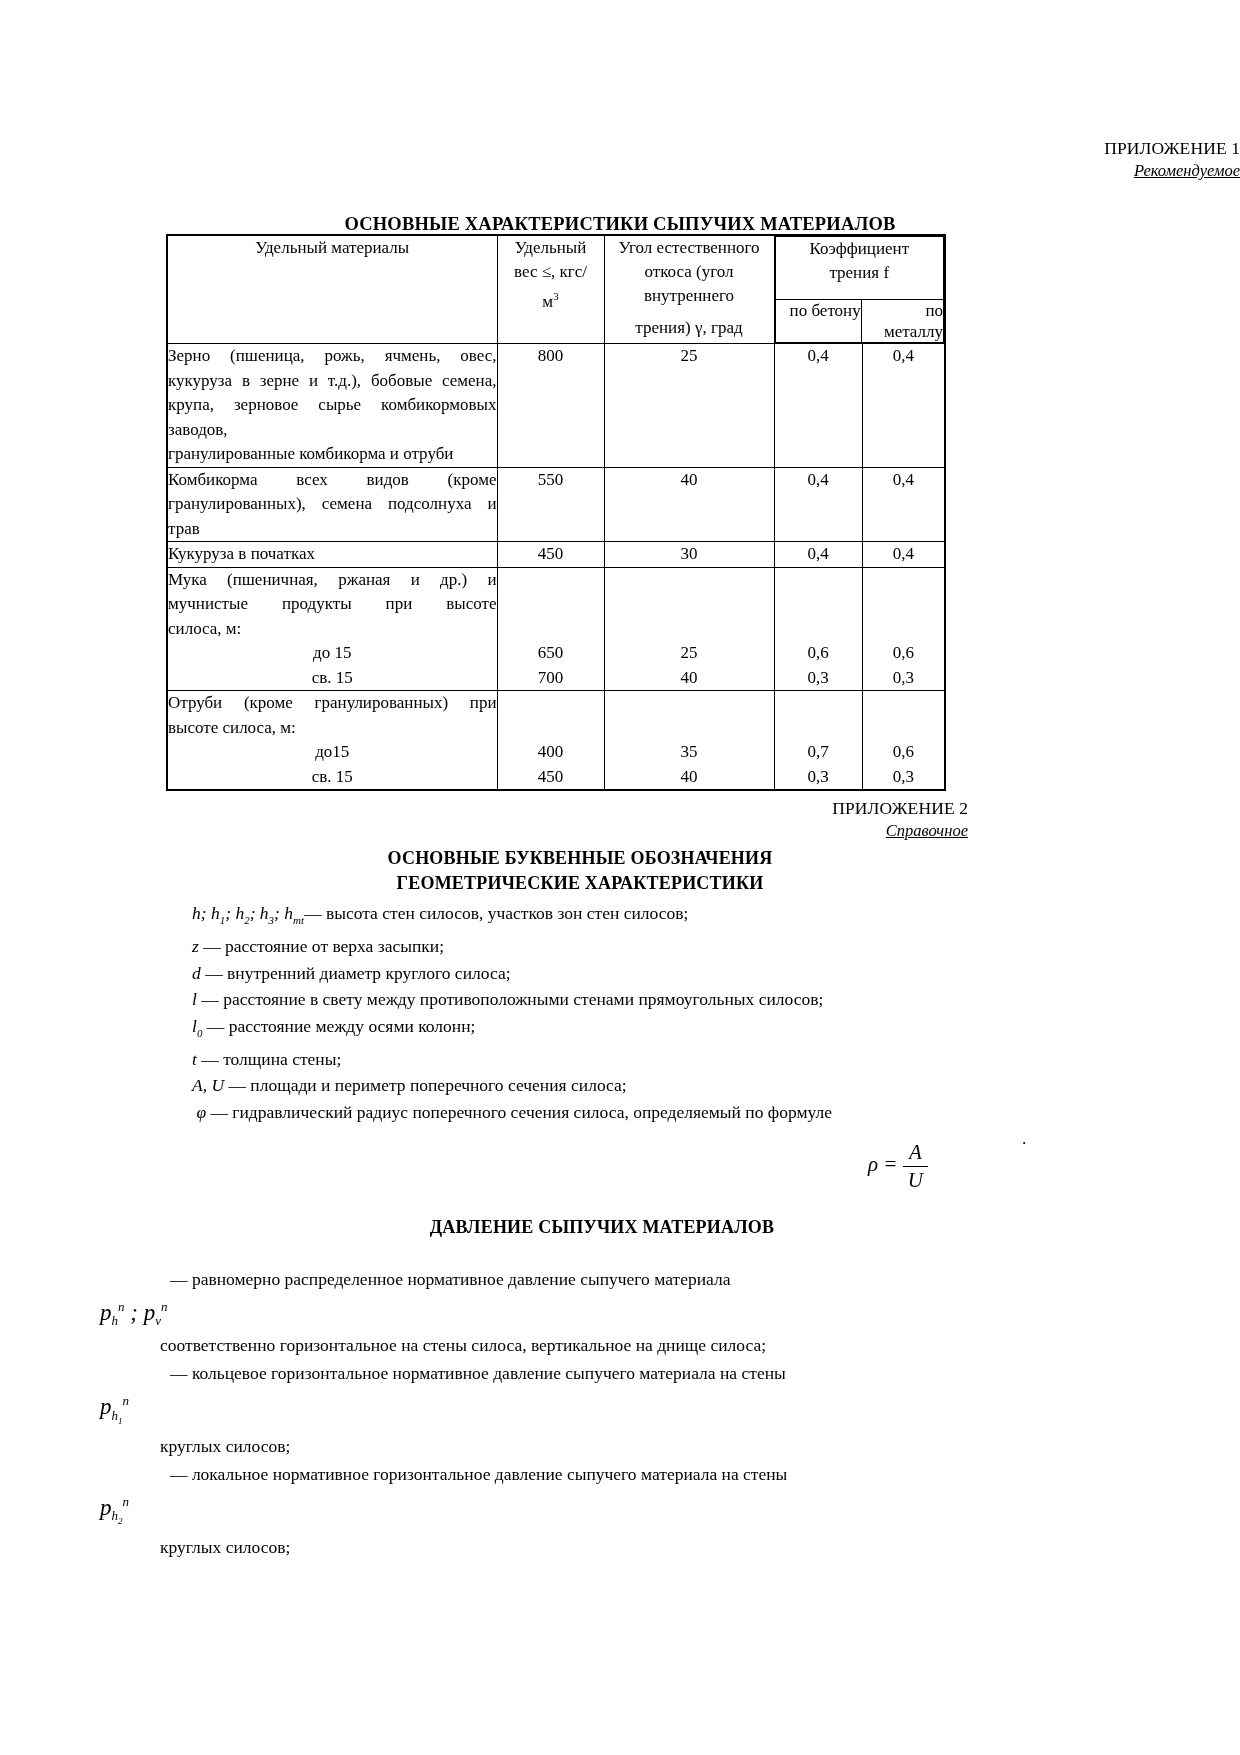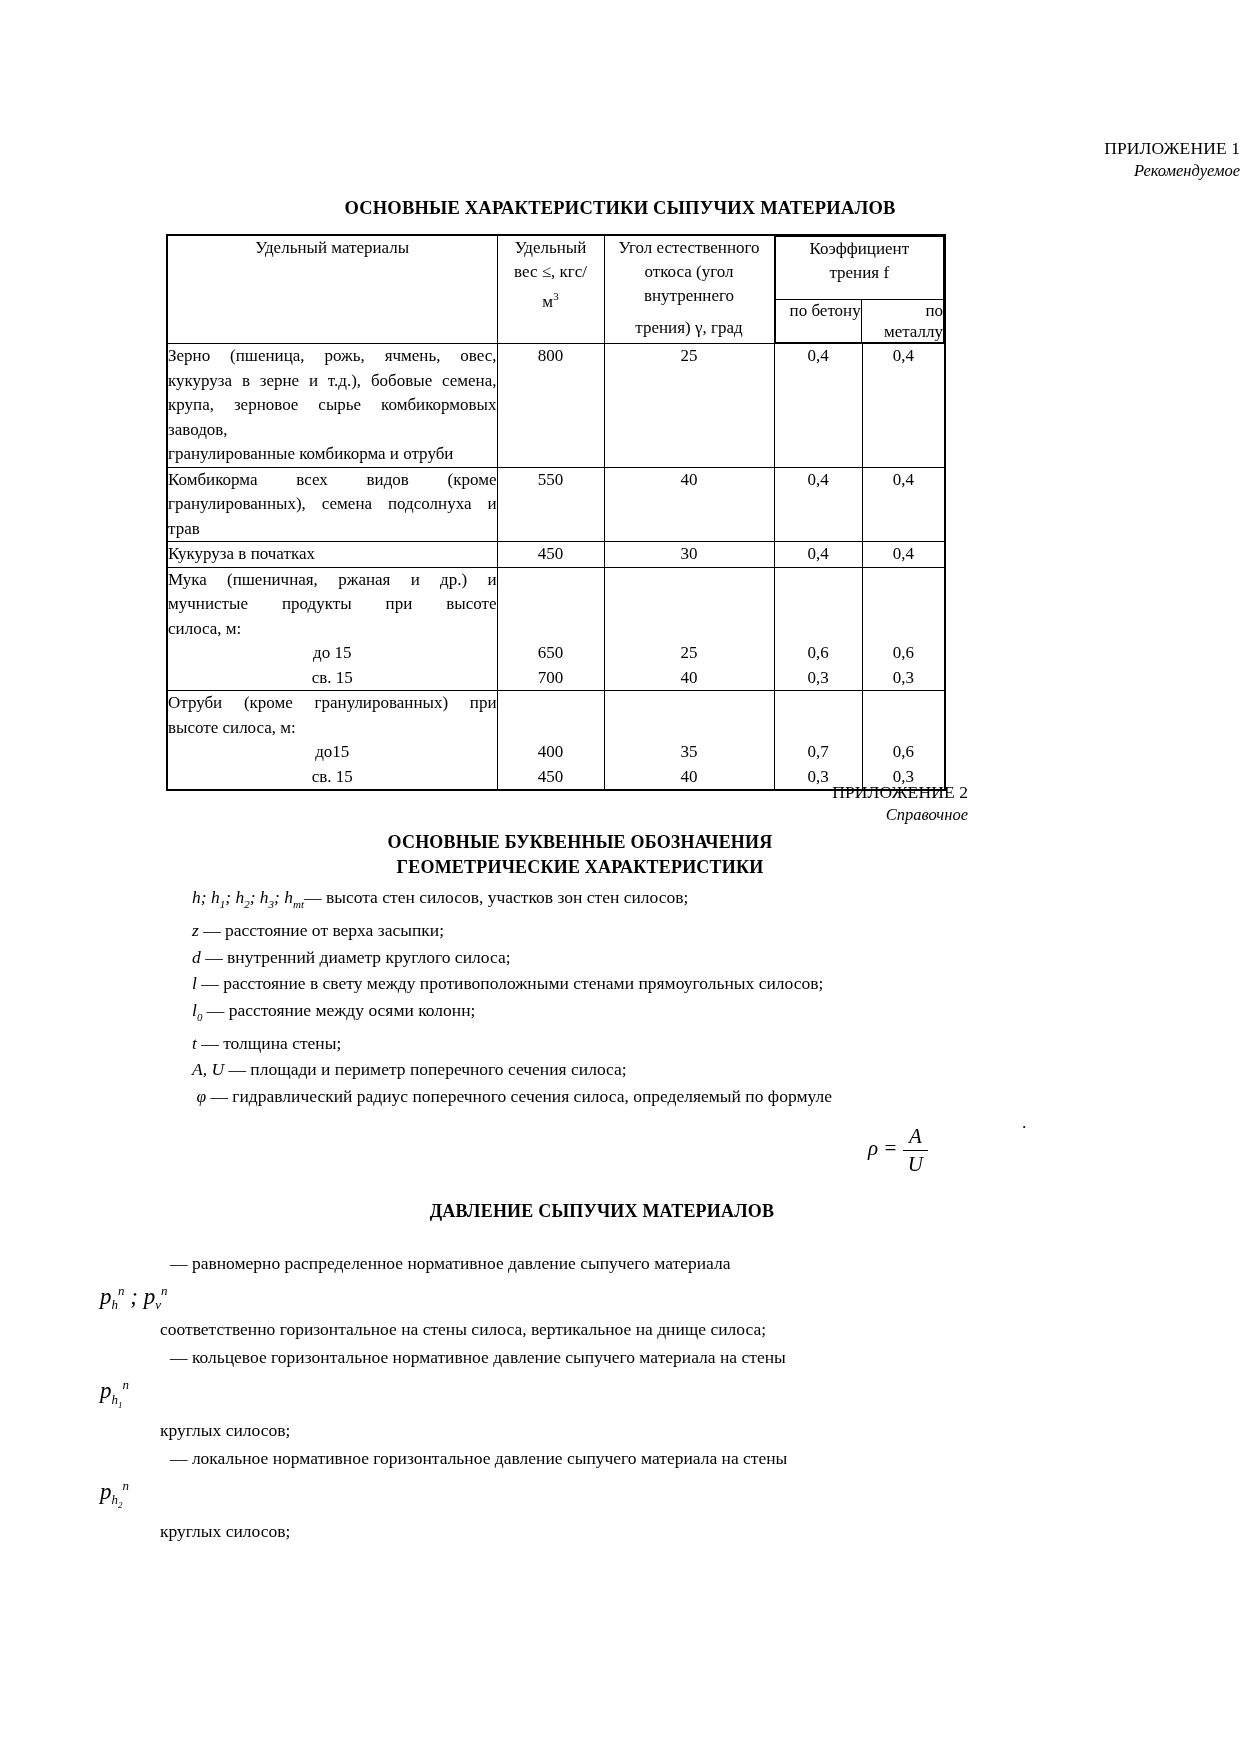--- a/index.html
+++ b/index.html
@@ -30,20 +30,21 @@
   }
   .app-label {
     font-size: 17.5px;
     line-height: 24px;
     letter-spacing: .1px;
   }
   .app-sub {
     font-size: 16.5px;
     line-height: 22px;
     font-style: italic;
+    text-decoration: underline;
   }
   .doc-title {
     text-align: center;
     font-weight: bold;
     font-size: 18.5px;
     letter-spacing: .2px;
   }
   .sec-title {
     text-align: center;
     font-weight: bold;
@@ -120,21 +121,21 @@
     padding: 2px 2px;
   }
   td.num.top { vertical-align: top; }
   .indent-line { display: block; text-align: center; text-align-last: center; }
   .blank-line { display: block; height: 24.5px; }
 
   
   .app2 {
     position: absolute;
     left: 0;
-    top: 780px;
+    top: 796px;
     width: 1160px;
   }
   .defs {
     margin: 0;
     padding: 0 192px 0 192px;
     font-size: 17.5px;
     line-height: 26.5px;
   }
   .defs .line { display: block; white-space: nowrap; }
   .it { font-style: italic; }
@@ -207,21 +208,21 @@
 </head>
 <body>
 
 <div class="page">
 
   <div class="right-block" style="position:absolute; left:0; top:136px; width:1240px;">
     <div class="app-label">ПРИЛОЖЕНИЕ 1</div>
     <div class="app-sub">Рекомендуемое</div>
   </div>
 
-  <div class="doc-title" style="position:absolute; left:0; top:198px; width:1240px;text-align:center;">ОСНОВНЫЕ ХАРАКТЕРИСТИКИ СЫПУЧИХ МАТЕРИАЛОВ</div>
+  <div class="doc-title" style="position:absolute; left:0; top:214px; width:1240px;text-align:center;">ОСНОВНЫЕ ХАРАКТЕРИСТИКИ СЫПУЧИХ МАТЕРИАЛОВ</div>
 
   <div class="tbl-wrap">
     <table class="chars">
       <colgroup>
         <col class="h-name">
           <col class="h-dens">
           <col class="h-angle">
           <col class="h-conc">
           <col class="h-met">
       </colgroup>

